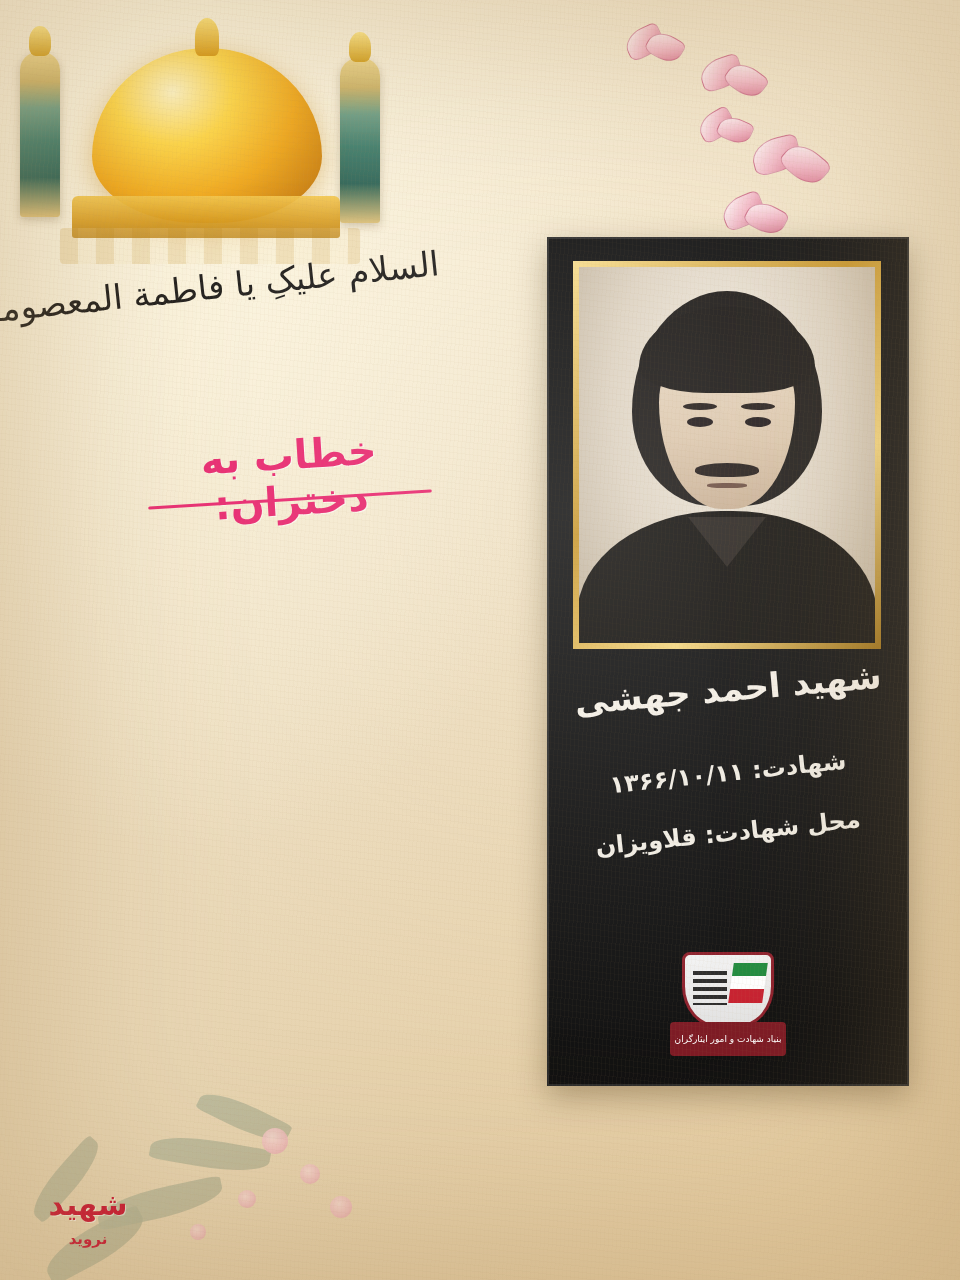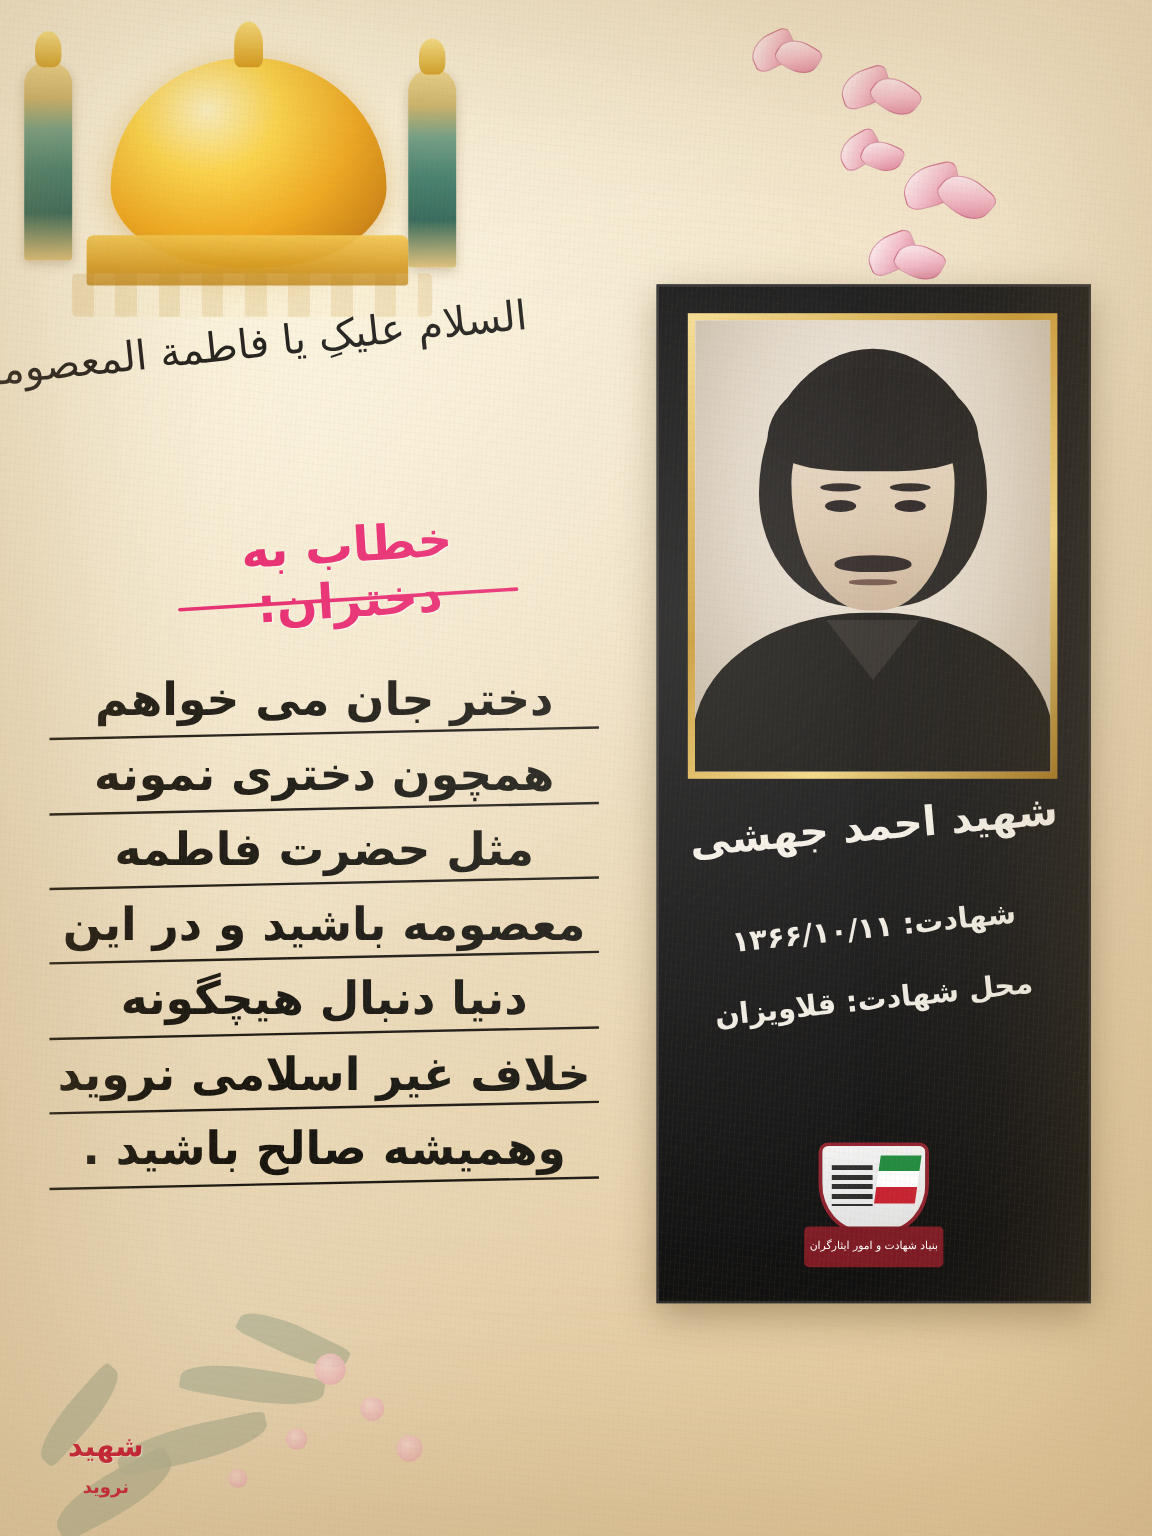--- a/index.html
+++ b/index.html
@@ -391,21 +391,21 @@
     height: 78px;
     direction: rtl;
   }
   #sitelogo .mark {
     position: absolute;
     left: 6px;
     top: 2px;
     width: 128px;
     height: 46px;
     color: #c8102e;
-    font-size: 24px;
+    font-size: 30px;
     font-weight: bold;
     letter-spacing: -2px;
     text-align: center;
     line-height: 46px;
     text-shadow: 1px 1px 0 rgba(255,255,255,.5);
   }
   #sitelogo .sub {
     position: absolute;
     left: 6px;
     top: 50px;
@@ -448,29 +448,20 @@
     <div class="w" style="width:44px;height:30px;left:30px;top:10px;transform:rotate(40deg);"></div>
   </div>
   <div class="butterfly" style="left:722px; top:196px;">
     <div class="w" style="width:40px;height:28px;left:0;top:0;transform:rotate(-22deg);"></div>
     <div class="w" style="width:38px;height:26px;left:24px;top:8px;transform:rotate(28deg);"></div>
   </div>
 
   <div id="heading">خطاب به دختران:</div>
   <div id="heading-rule"></div>
 
-  <div id="poem">
-    <div class="poem-line">دختر جان می خواهم</div>
-    <div class="poem-line">همچون دختری نمونه</div>
-    <div class="poem-line">مثل حضرت فاطمه</div>
-    <div class="poem-line">معصومه باشید و در این</div>
-    <div class="poem-line">دنیا  دنبال هیچگونه</div>
-    <div class="poem-line">خلاف غیر اسلامی نروید</div>
-    <div class="poem-line">وهمیشه صالح باشید .</div>
-  </div>
 
   <div id="panel">
     <div id="photo-frame">
       <div id="photo">
         <div class="backdrop"></div>
         <div class="hair"></div>
         <div class="face"></div>
         <div class="hair-front"></div>
         <div class="brow l"></div>
         <div class="brow r"></div>

